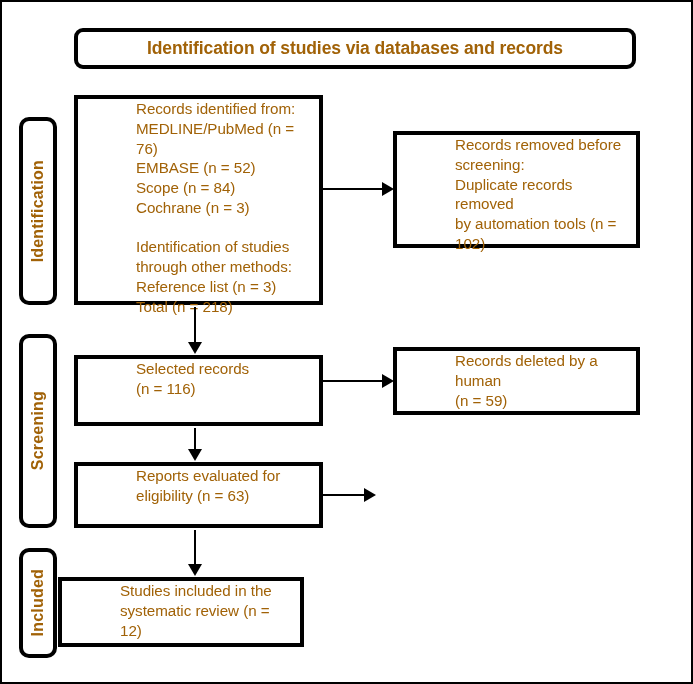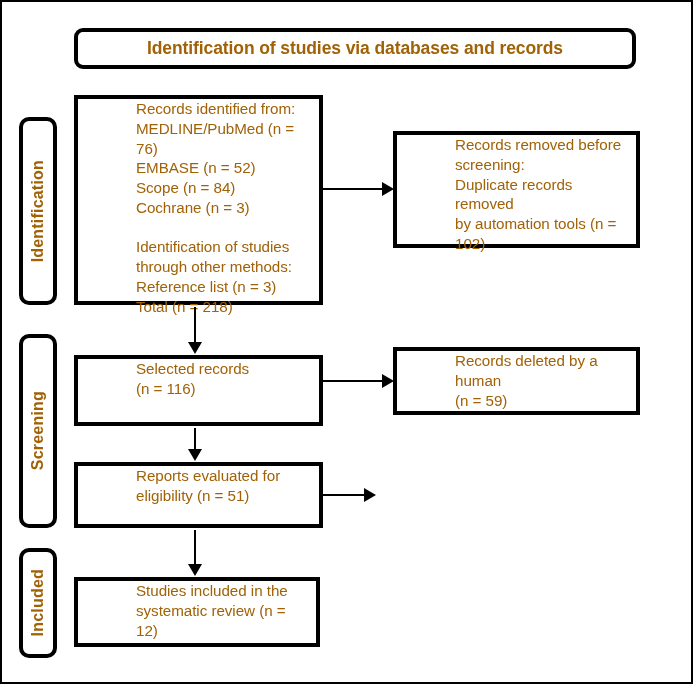--- a/index.html
+++ b/index.html
@@ -82,21 +82,21 @@
     padding: 0 10px;
     letter-spacing: -0.05px;
   }
 
   #box-records-identified { left: 72px;  top: 93px;  width: 249px; height: 210px; }
   #box-records-removed    { left: 391px; top: 129px; width: 247px; height: 117px; }
   #box-selected-records   { left: 72px;  top: 353px; width: 249px; height: 71px;  }
   #box-records-deleted    { left: 391px; top: 345px; width: 247px; height: 68px;  }
   #box-reports-evaluated  { left: 72px;  top: 460px; width: 249px; height: 66px;  }
   #box-reports-excluded   { left: 372px; top: 438px; width: 266px; height: 208px; }
-  #box-studies-included   { left: 72px;  top: 575px; width: 246px; height: 70px;  }
+  #box-studies-included   { left: 56px;  top: 575px; width: 246px; height: 70px;  }
 
   
   .v-line {
     position: absolute;
     width: 2px;
     background: #000000;
   }
   .h-line {
     position: absolute;
     height: 2px;
@@ -183,21 +183,21 @@
 (n = 116)</div>
   </div>
 
   <div class="box" id="box-records-deleted">
     <div class="box-text">Records deleted by a human
 (n = 59)</div>
   </div>
 
   <div class="box" id="box-reports-evaluated">
     <div class="box-text">Reports evaluated for
-eligibility (n = 51)</div>
+eligibility (n = 63)</div>
   </div>
 
 
   <div class="box" id="box-studies-included">
     <div class="box-text">Studies included in the
 systematic review (n = 12)</div>
   </div>
 
   <div class="v-line" id="conn-v1"></div>
   <div class="arrow-down" id="conn-v1-head"></div>

